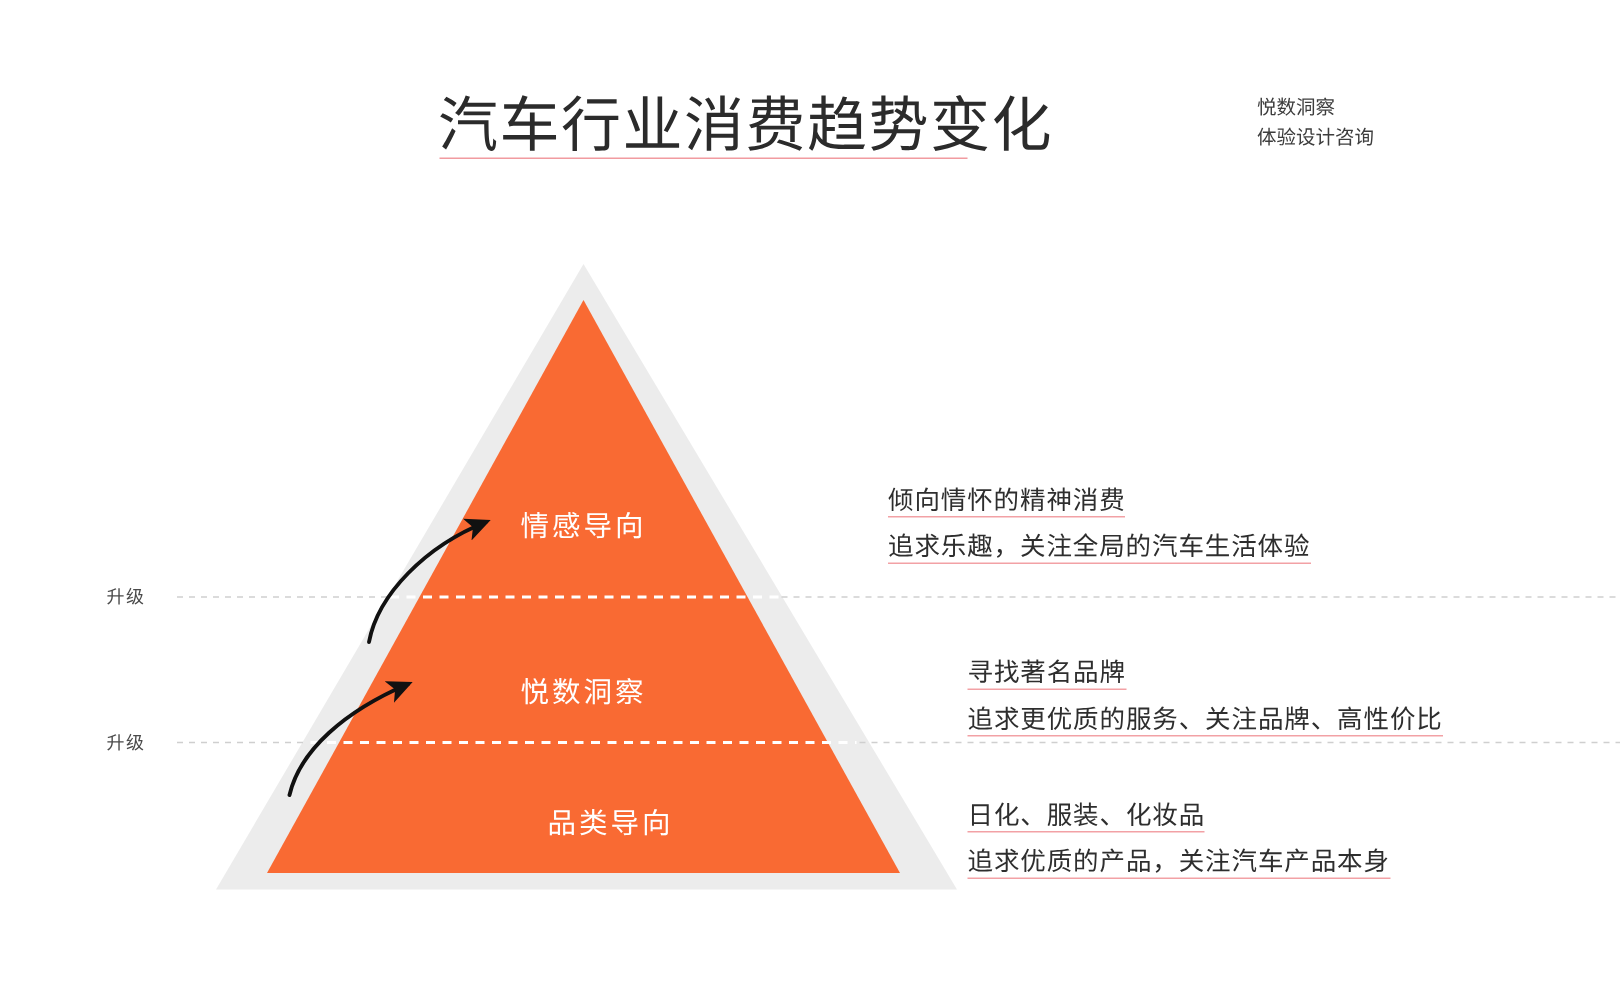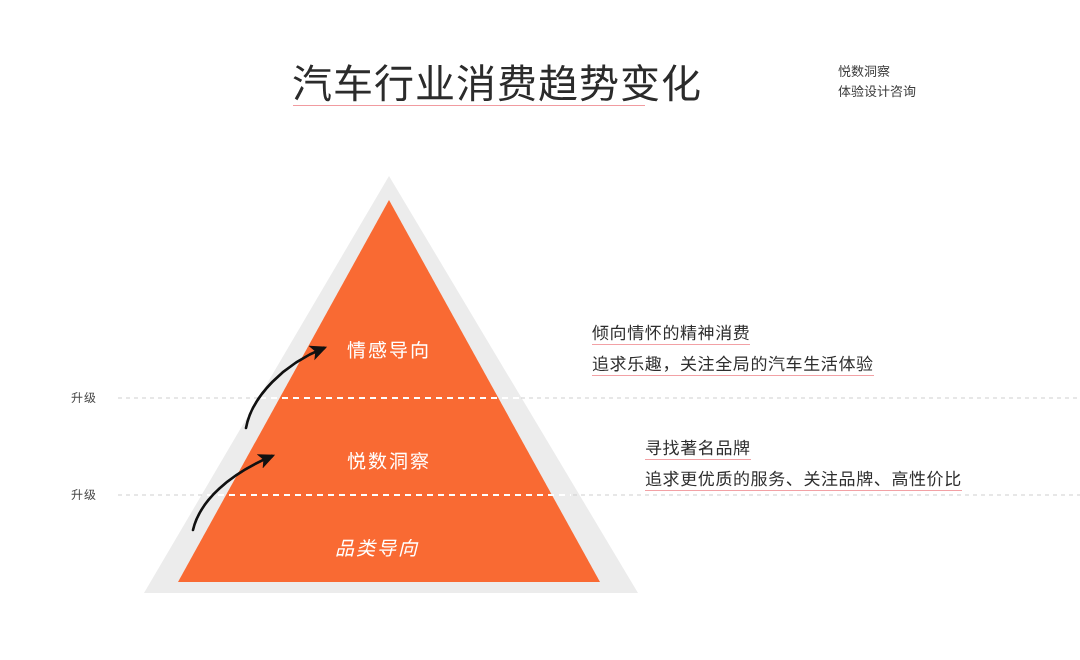--- a/index.html
+++ b/index.html
@@ -113,21 +113,21 @@
     position: absolute;
     color: #ffffff;
     font-size: 19px;
     letter-spacing: 2px;
     white-space: nowrap;
     text-align: left;
     transform: translateX(-50%);
   }
   .tier-label.t0 { left: 389px; top: 335px; }
   .tier-label.t1 { left: 389px; top: 446px; }
-  .tier-label.t2 { left: 377px; top: 533px; font-style: italic; }
+  .tier-label.t2 { left: 407px; top: 533px; }
 
   
   .upgrade {
     position: absolute;
     font-size: 12px;
     color: #4a4a4a;
     letter-spacing: 1px;
     white-space: nowrap;
   }
   .upgrade.u0 { left: 71px; top: 388px; }
@@ -222,15 +222,17 @@
     <span class="note-line">倾向情怀的精神消费</span>
     <span class="note-line">追求乐趣，关注全局的汽车生活体验</span>
   </div>
 
   <div class="note n1">
     <span class="note-line">寻找著名品牌</span>
     <span class="note-line">追求更优质的服务、关注品牌、高性价比</span>
   </div>
 
   <div class="note n2">
+    <span class="note-line">日化、服装、化妆品</span>
+    <span class="note-line">追求优质的产品，关注汽车产品本身</span>
   </div>
 
 </div>
 
 </body></html>

